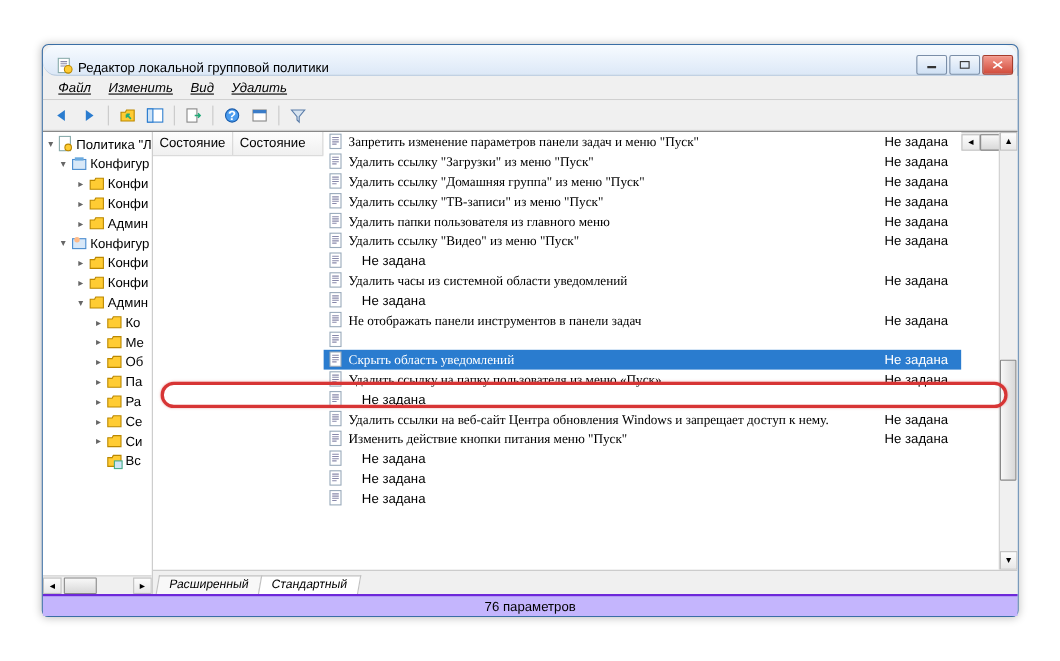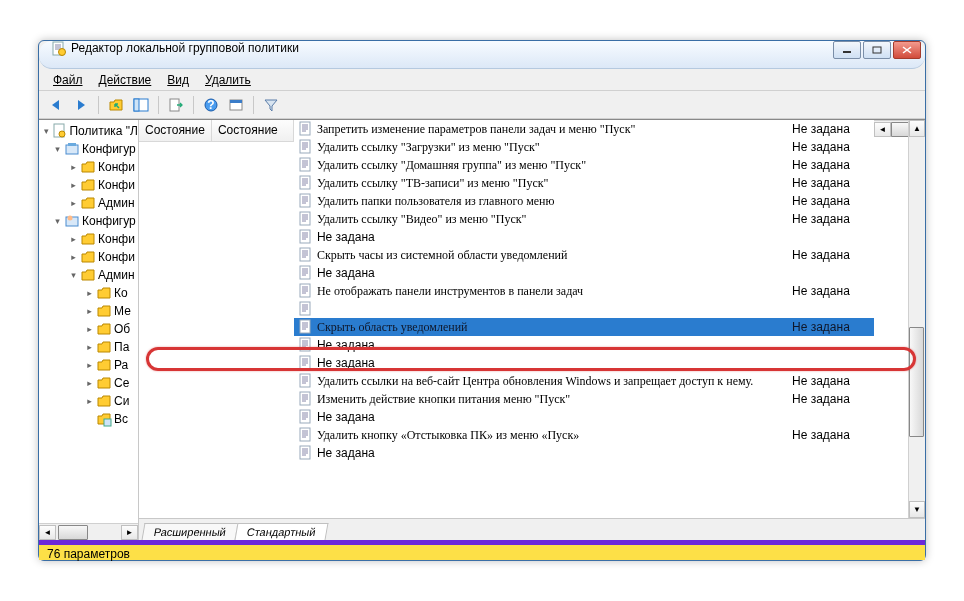--- a/index.html
+++ b/index.html
@@ -1,29 +1,29 @@
 <!DOCTYPE html>
 <html><head>
 <meta charset="utf-8">
 <style>
 * { margin: 0; padding: 0; box-sizing: border-box; font-family: "Segoe UI", Tahoma, sans-serif; font-size: 12px; }
 body { background: #fff; width: 964px; height: 601px; position: relative; overflow: hidden; }
 
 .window { position: absolute; left: 38px; top: 40px; width: 888px; height: 521px; background: #f0f0f0; border: 1px solid #3a6ea5; border-radius: 6px; box-shadow: 0 0 8px rgba(0,0,0,.25); display: flex; flex-direction: column; }
 
-.titlebar { height: 28px; background: linear-gradient(#f7fbff,#dce8f7); display: flex; align-items: flex-start; padding: 0 4px 0 12px; border-bottom: 1px solid #b5c9df; border-radius: 13px; }
+.titlebar { height: 28px; background: linear-gradient(#f7fbff,#dce8f7); display: flex; align-items: flex-end; padding: 0 4px 0 12px; border-bottom: 1px solid #b5c9df; border-radius: 13px; }
 .titlebar .icon { width: 16px; height: 16px; margin-right: 4px; display: flex; align-items: center; justify-content: center; }
 .titlebar .title { flex: 1; color: #000; }
 .winbtns { display: flex; gap: 2px; }
 .winbtn { width: 28px; height: 18px; border: 1px solid #7a8ea8; border-radius: 2px; background: linear-gradient(#f3f7fc,#cfe0f4); display: flex; align-items: center; justify-content: center; font-size: 9px; color: #333; }
 .winbtn.close { background: linear-gradient(#f39a8e,#d14b3b); border-color: #a43b2c; color: #fff; font-weight: bold; }
 
 .menubar { height: 22px; background: #f0f0f0; border-bottom: 1px solid #d0d0d0; display: flex; align-items: center; padding: 0 6px; }
 .menubar span { padding: 3px 8px; cursor: default; }
-.menubar span u { text-decoration: underline; }
+.menubar span u { text-decoration: underline; font-style: italic; }
 
 .toolbar { height: 28px; background: #f0f0f0; border-bottom: 1px solid #d0d0d0; display: flex; align-items: center; padding: 0 6px; gap: 3px; }
 .tbtn { width: 22px; height: 22px; border: 1px solid transparent; display: flex; align-items: center; justify-content: center; }
 .tsep { width: 1px; height: 18px; background: #c8c8c8; margin: 0 3px; }
 
 .content { flex: 1; display: flex; border-top: 1px solid #888; overflow: hidden; background: #fff; }
 
 .treepane { width: 100px; border-right: 1px solid #c8c8c8; overflow: hidden; position: relative; }
 .tree { padding: 2px 0; white-space: nowrap; }
 .tree-row { display: flex; align-items: center; height: 18px; padding-left: 4px; gap: 2px; cursor: default; }
@@ -41,39 +41,39 @@
 .listwrap { flex: 1; display: flex; overflow: hidden; }
 .listbody { flex: 1; overflow: hidden; display: flex; flex-direction: row; }
 .listhdr { height: 22px; display: flex; border-bottom: 1px solid #d8d8d8; background: linear-gradient(#fdfdfd,#f0f0f0); }
 .listhdr .col { border-right: 1px solid #d8d8d8; padding: 3px 6px; }
 .col-name { flex: 1; }
 .col-state { width: 82px; }
 .listrows { flex: 1; overflow: hidden; }
 .lrow { height: 18px; display: flex; align-items: center; padding: 0 0 0 4px; }
 .lrow .ricon { width: 16px; height: 16px; margin-right: 3px; display: flex; align-items: center; justify-content: center; }
 .lrow .rname { flex: 1; white-space: nowrap; overflow: hidden; font-family: Liberation Serif, serif; }
-.lrow .rstate { width: 82px; white-space: nowrap; }
+.lrow .rstate { width: 82px; white-space: nowrap; text-align: center; }
 .lrow.sel { background: #2a7ccf; color: #fff; }
-.lrow.sel .rname, .lrow.sel .rstate { color: #0f172a; }
+.lrow.sel .rname, .lrow.sel .rstate { color: #ffffff; }
 
 .list-hscroll { height: 17px; background: #f0f0f0; border-top: 1px solid #d0d0d0; display: flex; align-items: center; }
 .list-hscroll .arr { width: 17px; height: 15px; border: 1px solid #c0c0c0; background: linear-gradient(#fdfdfd,#e8e8e8); display: flex; align-items: center; justify-content: center; font-size: 8px; }
 .list-hscroll .track { flex: 1; height: 15px; position: relative; }
 .list-hscroll .thumb { position: absolute; left: 0; top: 0; width: 410px; height: 15px; border: 1px solid #888; background: linear-gradient(#f8f8f8,#d8d8d8); border-radius: 1px; }
 
 .vscroll { width: 17px; background: #f0f0f0; border-left: 1px solid #d0d0d0; display: flex; flex-direction: column; }
 .vscroll .arr { height: 17px; border: 1px solid #c0c0c0; background: linear-gradient(#fdfdfd,#e8e8e8); display: flex; align-items: center; justify-content: center; font-size: 8px; }
 .vscroll .track { flex: 1; position: relative; }
 .vscroll .thumb { position: absolute; left: 0; top: 190px; width: 15px; height: 110px; border: 1px solid #888; background: linear-gradient(90deg,#f8f8f8,#d8d8d8); border-radius: 1px; }
 
 .tabstrip { height: 22px; border-top: 1px solid #c8c8c8; display: flex; align-items: flex-end; padding-left: 4px; background: #f0f0f0; }
 .tab { padding: 2px 10px; border: 1px solid #c0c0c0; background: #f8f8f8; border-bottom: none; margin-right: -1px; font-size: 11px; transform: skewX(-10deg); }
 .tab.active { background: #fff; }
 
-.statusbar { height: 20px; border-top: 5px solid #6d28d9; padding: 2px 8px; background: #fde047; }
+.statusbar { height: 20px; border-top: 2px solid #6d28d9; padding: 2px 8px; background: #c4b5fd; text-align: center; }
 
 .callout { position: absolute; left: 146px; top: 347px; width: 770px; height: 24px; border: 3px solid #d73535; border-radius: 12px; pointer-events: none; box-shadow: 0 0 2px rgba(215,53,53,.5); }
 
 svg { display: block; }
 </style>
 </head>
 <body>
 
 <div class="window">
 
@@ -103,21 +103,21 @@
           <svg width="10" height="8">
             <line x1="1" y1="1" x2="9" y2="7" stroke="#fff" stroke-width="1.5"></line>
             <line x1="9" y1="1" x2="1" y2="7" stroke="#fff" stroke-width="1.5"></line>
           </svg>
         </div>
     </div>
   </div>
 
   <div class="menubar">
     <span><u>Файл</u></span>
-    <span><u>Действие</u></span>
+    <span><u>Изменить</u></span>
     <span><u>Вид</u></span>
     <span><u>Удалить</u></span>
   </div>
 
   <div class="toolbar">
     <div class="tbtn">
         <svg width="16" height="16">
           <path d="M11 3 L4 8 L11 13 Z" fill="#2a7ccf"></path>
         </svg>
       </div>
@@ -439,21 +439,21 @@
               <div class="lrow">
                 <span class="ricon">
                   <svg width="16" height="16">
                     <rect x="2" y="1" width="10" height="13" fill="#fff" stroke="#9ab"></rect>
                     <line x1="4" y1="4" x2="10" y2="4" stroke="#88a"></line>
                     <line x1="4" y1="6" x2="10" y2="6" stroke="#88a"></line>
                     <line x1="4" y1="8" x2="10" y2="8" stroke="#88a"></line>
                     <line x1="4" y1="10" x2="8" y2="10" stroke="#88a"></line>
                   </svg>
                 </span>
-                <span class="rname">Скрыть часы из системной области уведомлений</span>
+                <span class="rname">Удалить часы из системной области уведомлений</span>
                 <span class="rstate">Не задана</span>
               </div>
               <div class="lrow">
                 <span class="ricon">
                   <svg width="16" height="16">
                     <rect x="2" y="1" width="10" height="13" fill="#fff" stroke="#9ab"></rect>
                     <line x1="4" y1="4" x2="10" y2="4" stroke="#88a"></line>
                     <line x1="4" y1="6" x2="10" y2="6" stroke="#88a"></line>
                     <line x1="4" y1="8" x2="10" y2="8" stroke="#88a"></line>
                     <line x1="4" y1="10" x2="8" y2="10" stroke="#88a"></line>
@@ -503,20 +503,21 @@
               <div class="lrow">
                 <span class="ricon">
                   <svg width="16" height="16">
                     <rect x="2" y="1" width="10" height="13" fill="#fff" stroke="#9ab"></rect>
                     <line x1="4" y1="4" x2="10" y2="4" stroke="#88a"></line>
                     <line x1="4" y1="6" x2="10" y2="6" stroke="#88a"></line>
                     <line x1="4" y1="8" x2="10" y2="8" stroke="#88a"></line>
                     <line x1="4" y1="10" x2="8" y2="10" stroke="#88a"></line>
                   </svg>
                 </span>
+                <span class="rname">Удалить ссылку на папку пользователя из меню «Пуск»</span>
                 <span class="rstate">Не задана</span>
               </div>
               <div class="lrow">
                 <span class="ricon">
                   <svg width="16" height="16">
                     <rect x="2" y="1" width="10" height="13" fill="#fff" stroke="#9ab"></rect>
                     <line x1="4" y1="4" x2="10" y2="4" stroke="#88a"></line>
                     <line x1="4" y1="6" x2="10" y2="6" stroke="#88a"></line>
                     <line x1="4" y1="8" x2="10" y2="8" stroke="#88a"></line>
                     <line x1="4" y1="10" x2="8" y2="10" stroke="#88a"></line>
@@ -565,21 +566,20 @@
               <div class="lrow">
                 <span class="ricon">
                   <svg width="16" height="16">
                     <rect x="2" y="1" width="10" height="13" fill="#fff" stroke="#9ab"></rect>
                     <line x1="4" y1="4" x2="10" y2="4" stroke="#88a"></line>
                     <line x1="4" y1="6" x2="10" y2="6" stroke="#88a"></line>
                     <line x1="4" y1="8" x2="10" y2="8" stroke="#88a"></line>
                     <line x1="4" y1="10" x2="8" y2="10" stroke="#88a"></line>
                   </svg>
                 </span>
-                <span class="rname">Удалить кнопку «Отстыковка ПК» из меню «Пуск»</span>
                 <span class="rstate">Не задана</span>
               </div>
               <div class="lrow">
                 <span class="ricon">
                   <svg width="16" height="16">
                     <rect x="2" y="1" width="10" height="13" fill="#fff" stroke="#9ab"></rect>
                     <line x1="4" y1="4" x2="10" y2="4" stroke="#88a"></line>
                     <line x1="4" y1="6" x2="10" y2="6" stroke="#88a"></line>
                     <line x1="4" y1="8" x2="10" y2="8" stroke="#88a"></line>
                     <line x1="4" y1="10" x2="8" y2="10" stroke="#88a"></line>

